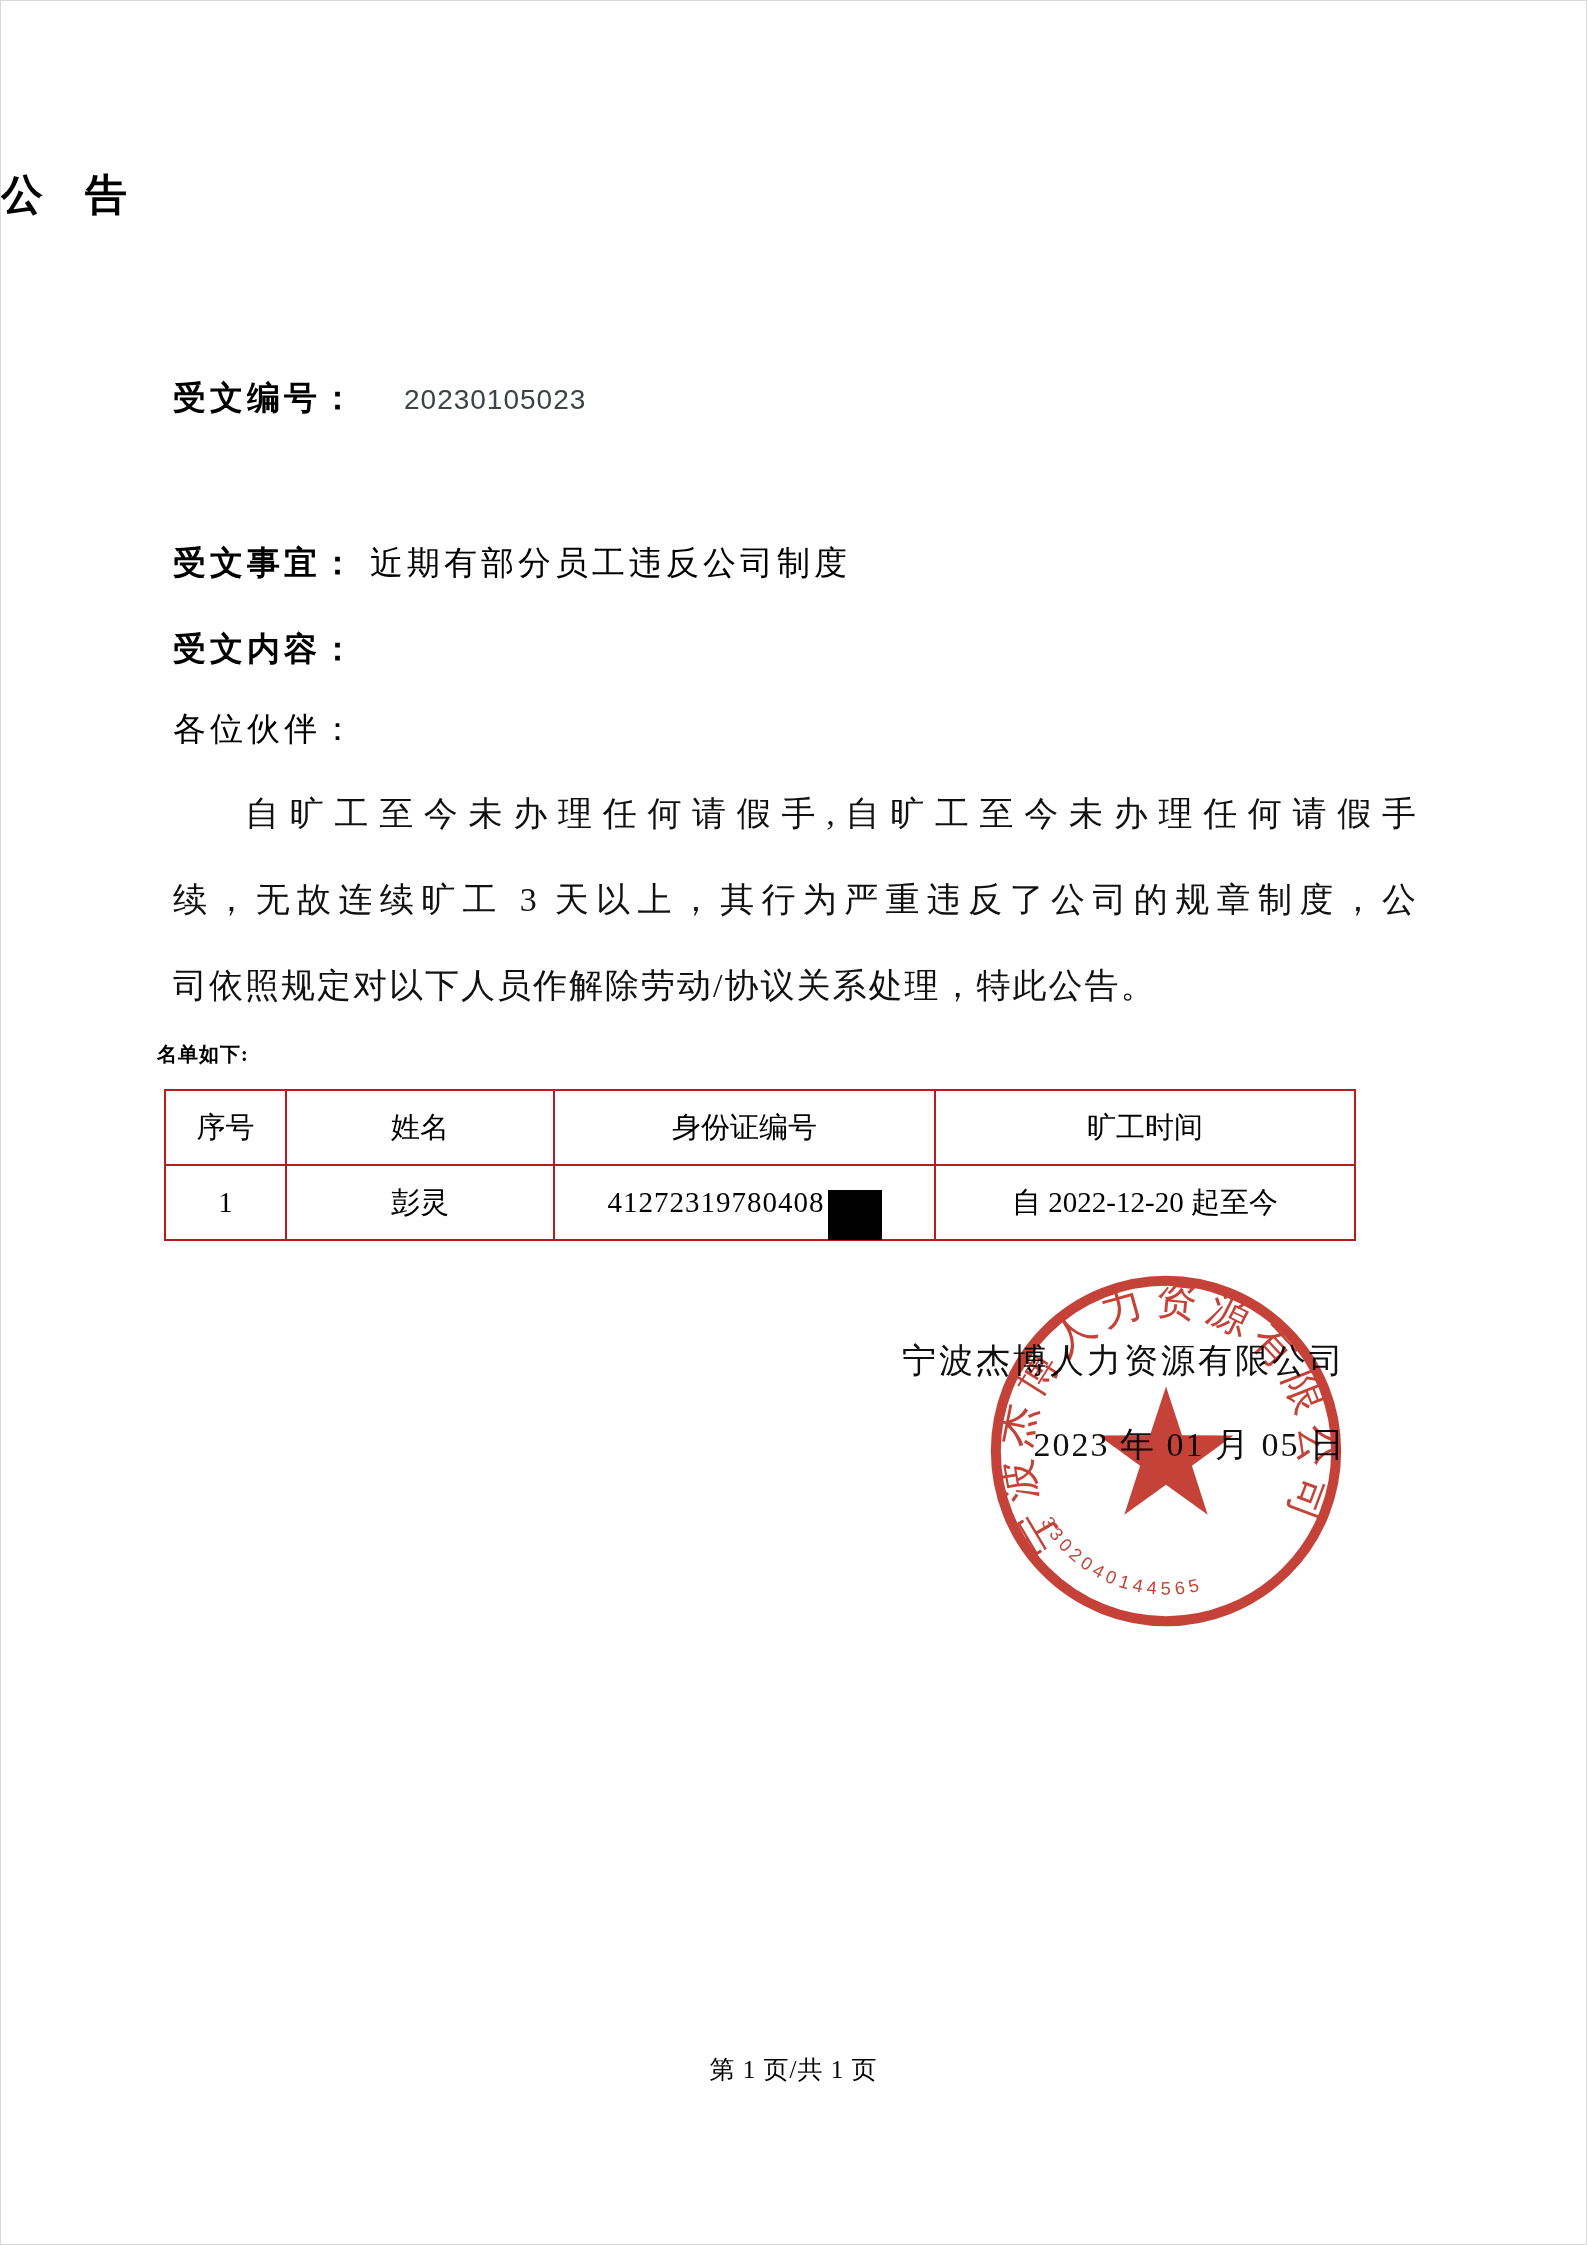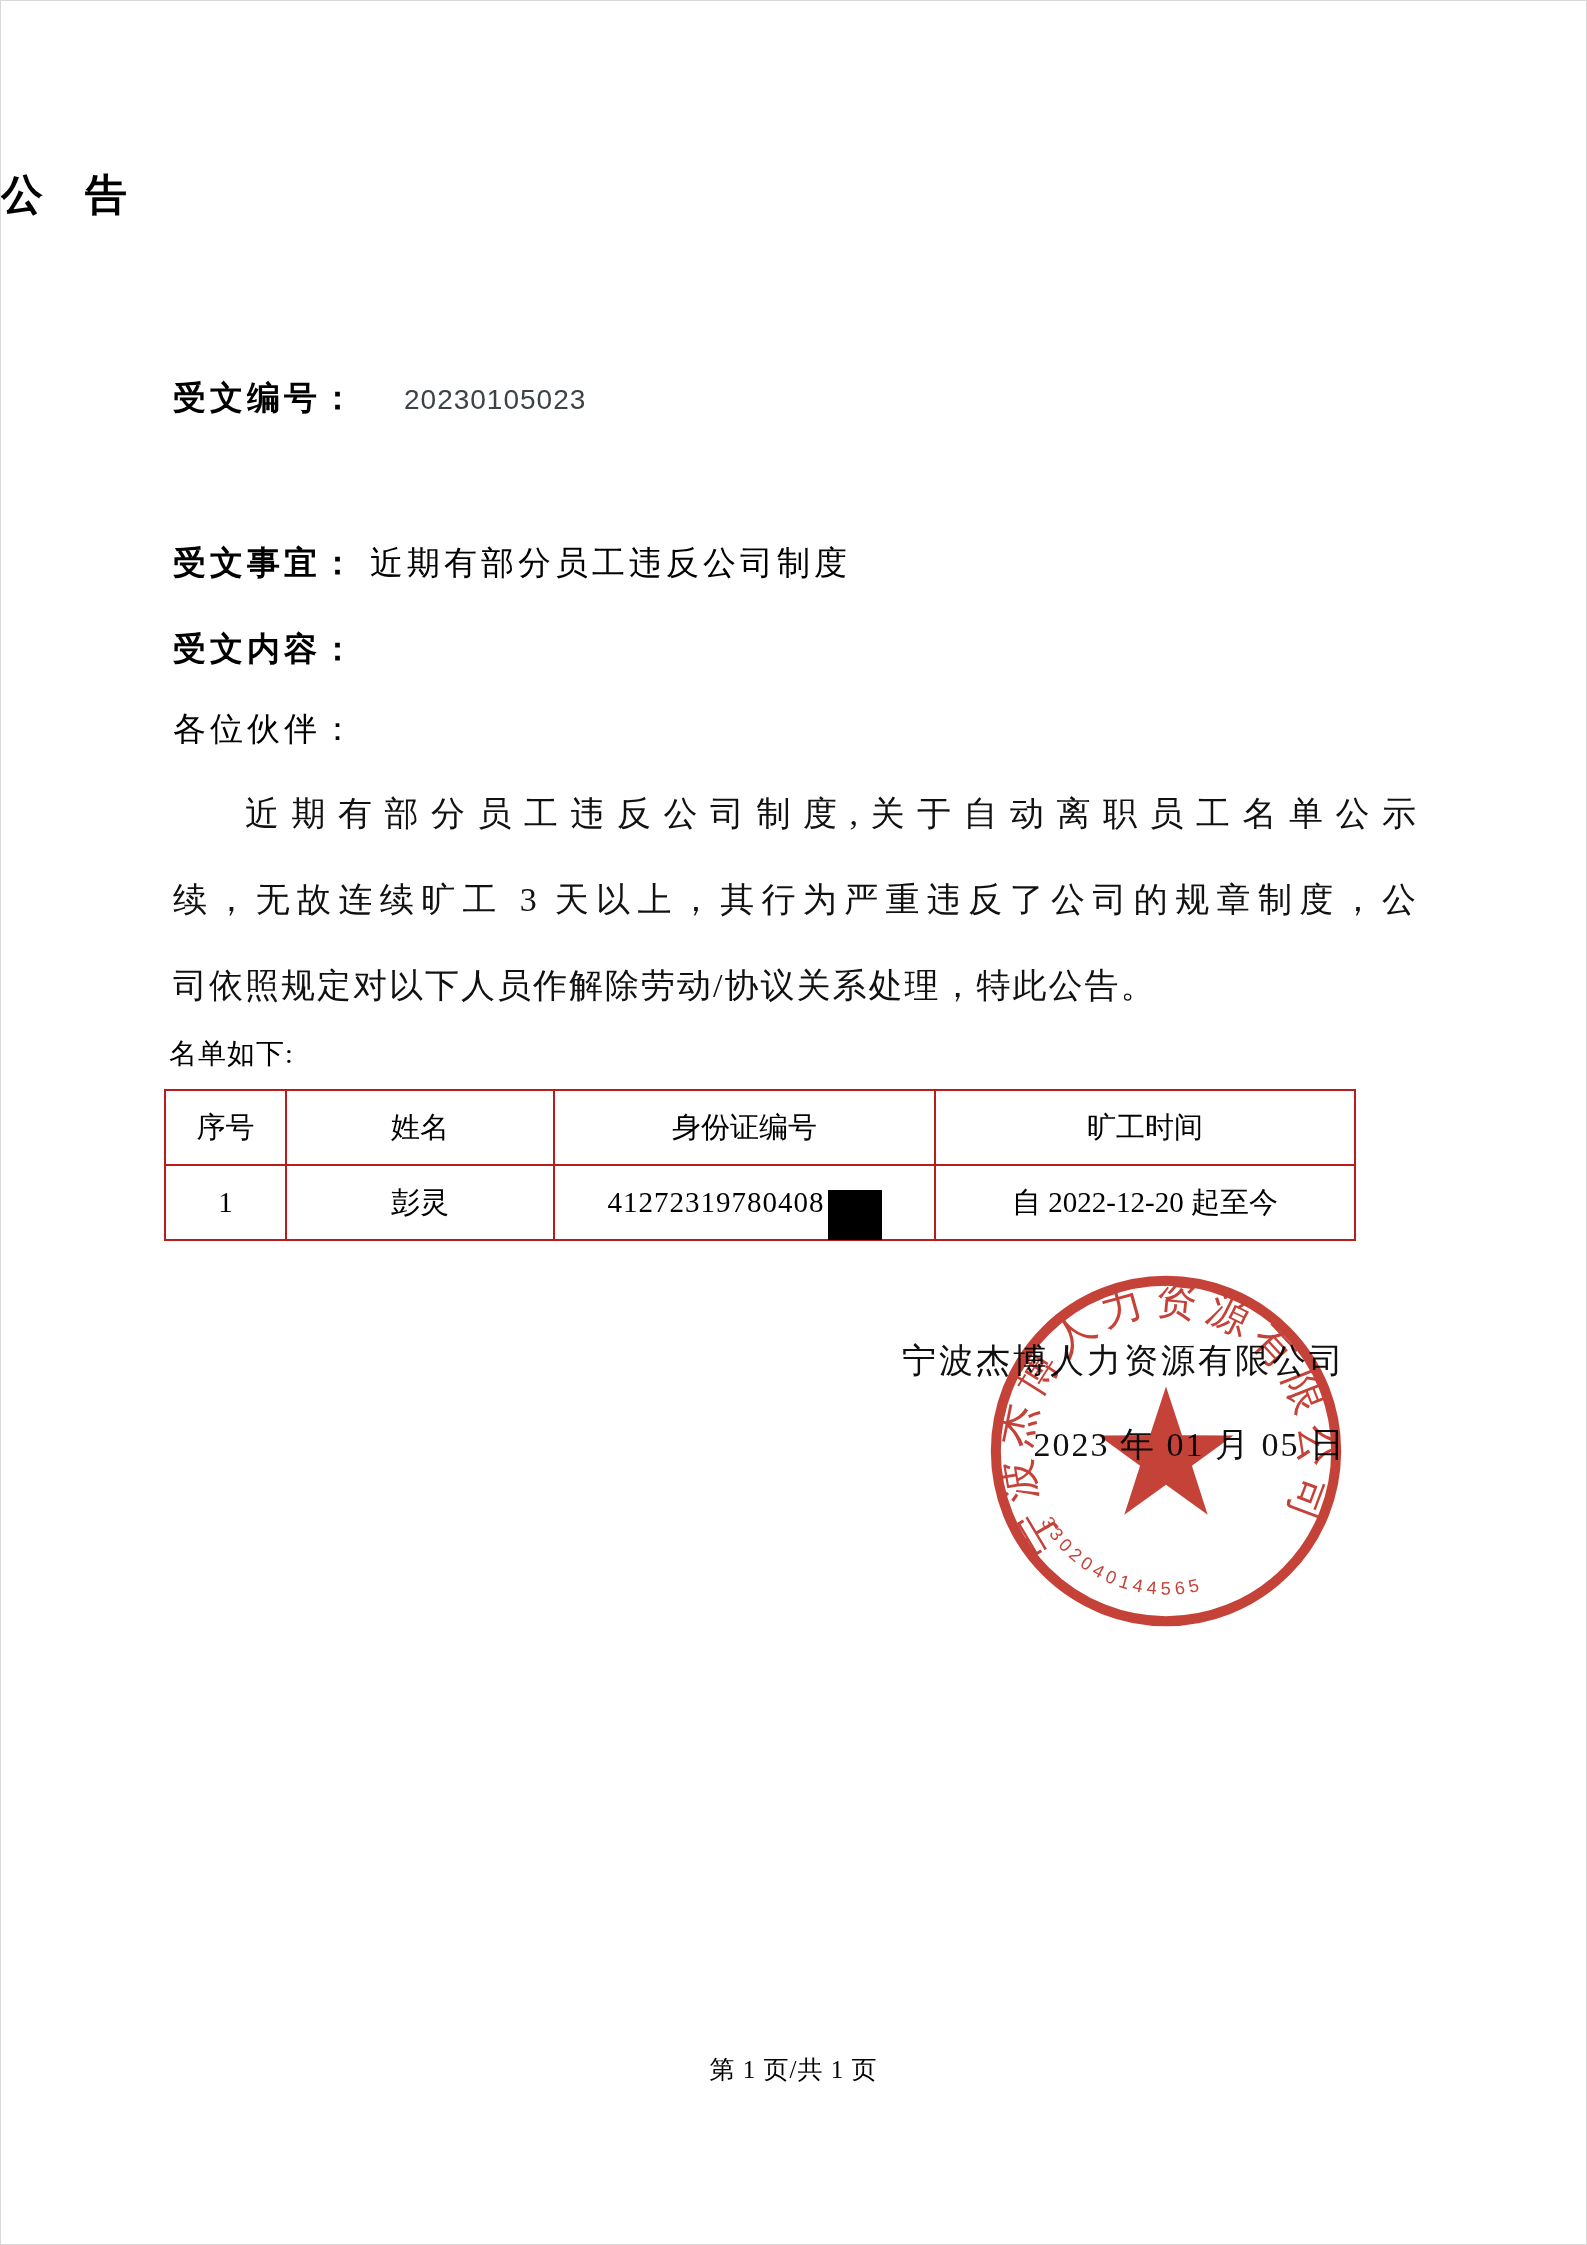--- a/index.html
+++ b/index.html
@@ -24,21 +24,21 @@
   .fvalue{margin-left:12px;letter-spacing:4px;margin-top:33px;}
   .fvalue.num{
     font-family:"Liberation Sans","DejaVu Sans",sans-serif;
     font-size:28px;color:#3c4248;letter-spacing:1px;margin-left:46px;
   }
   .salutation{position:absolute;left:172px;top:705px;font-size:33px;line-height:46px;letter-spacing:4px;}
   .para{position:absolute;left:172px;top:770px;width:1245px;font-size:34px;color:#111;}
   .para .line{height:86px;line-height:86px;letter-spacing:2px;text-align:justify;text-align-last:justify;}
   .para .line.first{text-indent:72px;}
   .para .line.last{text-align-last:left;}
-  .list-intro{position:absolute;left:168px;top:1038px;font-size:28px;line-height:30px;font-weight:normal;letter-spacing:1px;}
+  .list-intro{position:absolute;left:156px;top:1038px;font-size:20px;line-height:30px;font-weight:bold;letter-spacing:1px;}
   table.notice{
     position:absolute;left:163px;top:1088px;width:1182px;
     border-collapse:collapse;table-layout:fixed;
     font-size:29px;
   }
   table.notice td{border:2px solid #b91c1c;text-align:center;vertical-align:middle;height:73px;padding:0;}
   td.c0{width:119px;} td.c1{width:266px;} td.c2{width:379px;border-radius:18px;} td.c3{width:418px;}
   td.cell-absence{vertical-align:top;padding-top:8px;}
   .idwrap{display:flex;align-items:center;justify-content:center;letter-spacing:1px;}
   .redact{display:block;width:54px;height:50px;background:#000;margin-left:3px;transform:translateY(12px);}
@@ -64,21 +64,21 @@
   <div class="field f2">
     <span class="flabel">受文事宜：</span><span class="fvalue">近期有部分员工违反公司制度</span>
   </div>
   <div class="field f3">
     <span class="flabel">受文内容：</span><span class="fvalue"></span>
   </div>
 
   <div class="salutation">各位伙伴：</div>
 
   <div class="para">
-    <div class="line first">近期有部分员工违反公司制度,关于自动离职员工名单公示</div>
+    <div class="line first">自旷工至今未办理任何请假手,自旷工至今未办理任何请假手</div>
     <div class="line">续，无故连续旷工 3 天以上，其行为严重违反了公司的规章制度，公</div>
     <div class="line last">司依照规定对以下人员作解除劳动/协议关系处理，特此公告。</div>
   </div>
 
   <div class="list-intro">名单如下:</div>
 
   <table class="notice">
     <tbody>
       <tr>
         <td class="c0">序号</td>

